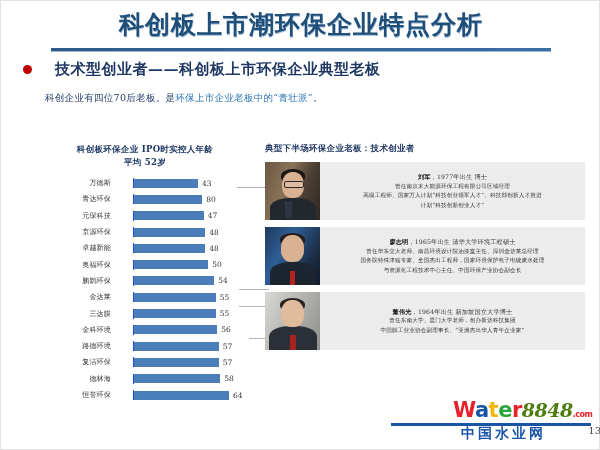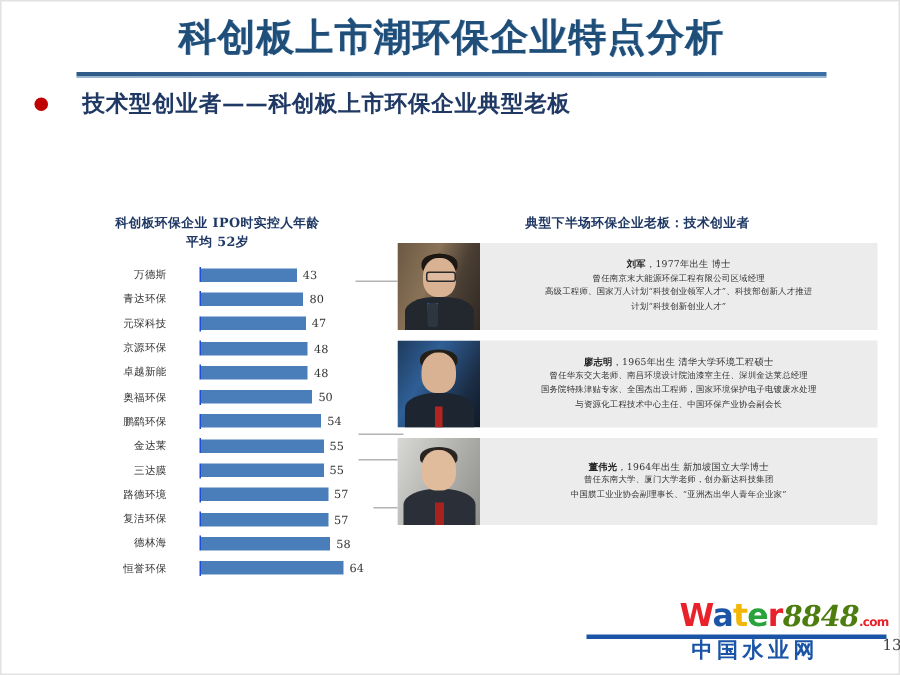--- a/index.html
+++ b/index.html
@@ -99,21 +99,21 @@
   
   .connector{
     position:absolute;background:#b3b3b3;height:1px;
   }
 
   
   .right-col{
     position:absolute;left:264px;top:142px;width:320px;
   }
   .right-title{
-    text-align:center;
+    text-align:left;
     font-family:"DejaVu Serif","Liberation Serif",serif;
     font-size:8.5px;font-weight:bold;color:#1F3864;
     letter-spacing:0.3px;margin-bottom:7px;
   }
   .person-card{
     display:flex;align-items:stretch;
     background:#ececec;
     margin-bottom:7px;
     height:58px;
     overflow:hidden;
@@ -206,20 +206,21 @@
   </div>
   <div class="title-rule"></div>
   <div class="title-rule2"></div>
 
   <div class="bullet-row">
     <span class="bullet-dot"></span>
     <span class="bullet-text">技术型创业者——科创板上市环保企业典型老板</span>
   </div>
 
   <div class="lead">
+    <div><span>科创企业有四位70后老板。是</span><span class="hl">环保上市企业老板中的“青壮派”</span><span>。</span></div>
   </div>
 
   <div class="chart-panel">
     <div class="chart-title">
       <div>科创板环保企业  IPO时实控人年龄</div>
       <div>平均 52岁</div>
     </div>
     <div class="chart-body" id="chart-body">
         <div class="bar-row">
           <div class="bar-label">万德斯</div>
@@ -275,20 +276,27 @@
           <div class="bar-track">
             <div class="bar-fill" style="width: 81.7143px; background: rgb(74, 126, 187);"></div>
             <div class="bar-val">55</div>
           </div>
         </div>
         <div class="bar-row">
           <div class="bar-label">三达膜</div>
           <div class="bar-track">
             <div class="bar-fill" style="width: 81.7143px; background: rgb(74, 126, 187);"></div>
             <div class="bar-val">55</div>
+          </div>
+        </div>
+        <div class="bar-row">
+          <div class="bar-label">金科环境</div>
+          <div class="bar-track">
+            <div class="bar-fill" style="width: 83.2px; background: rgb(74, 126, 187);"></div>
+            <div class="bar-val">56</div>
           </div>
         </div>
         <div class="bar-row">
           <div class="bar-label">路德环境</div>
           <div class="bar-track">
             <div class="bar-fill" style="width: 84.6857px; background: rgb(74, 126, 187);"></div>
             <div class="bar-val">57</div>
           </div>
         </div>
         <div class="bar-row">

